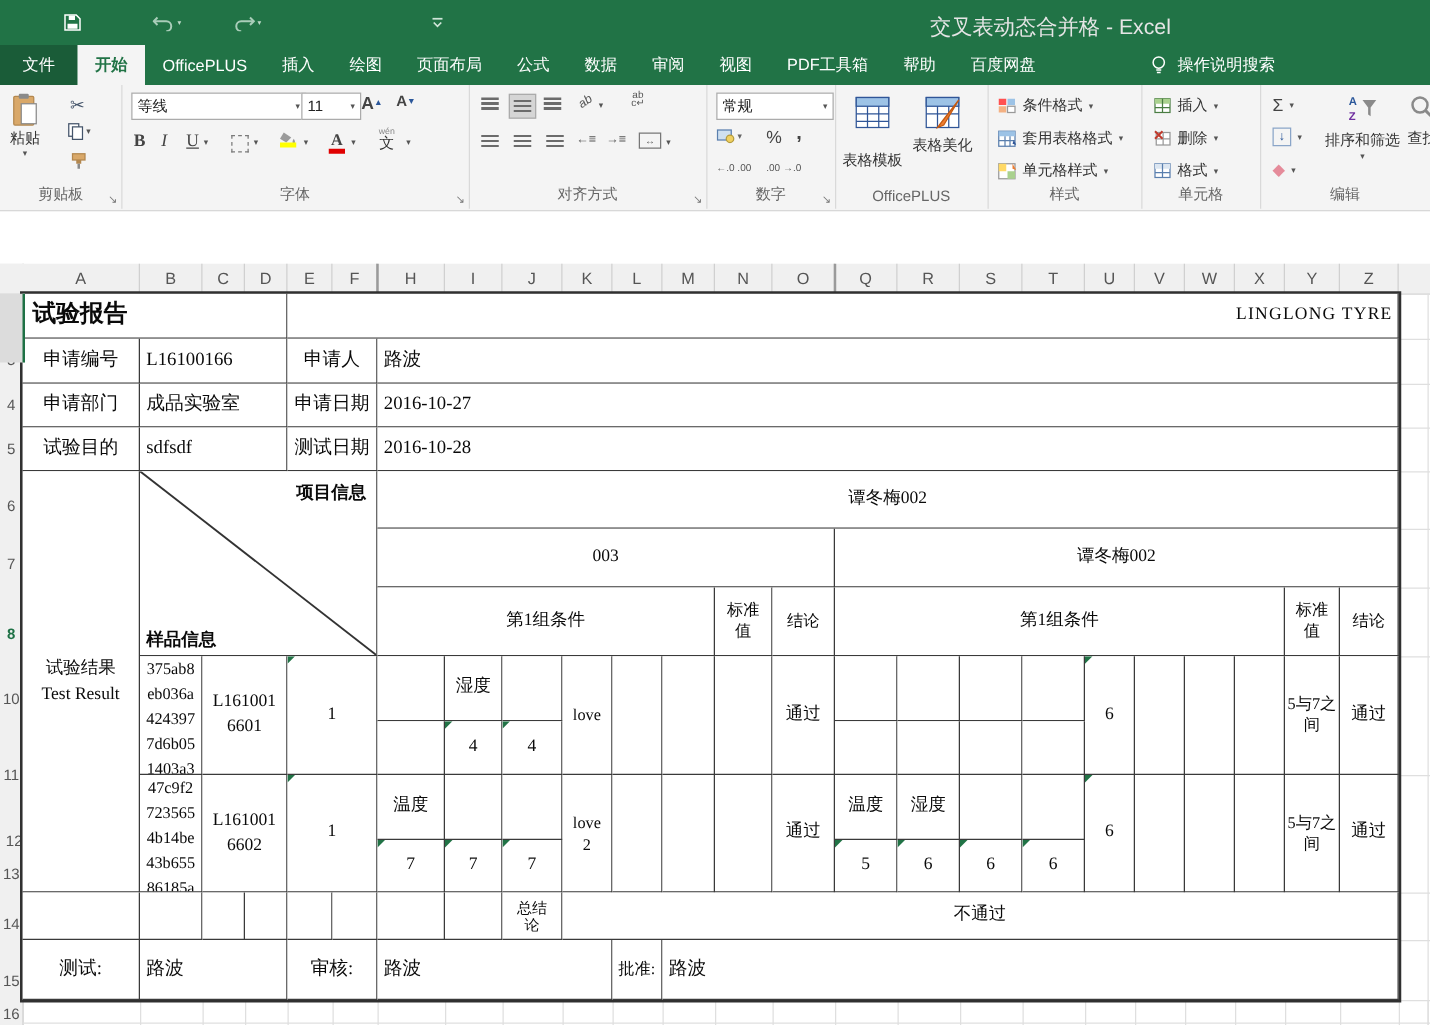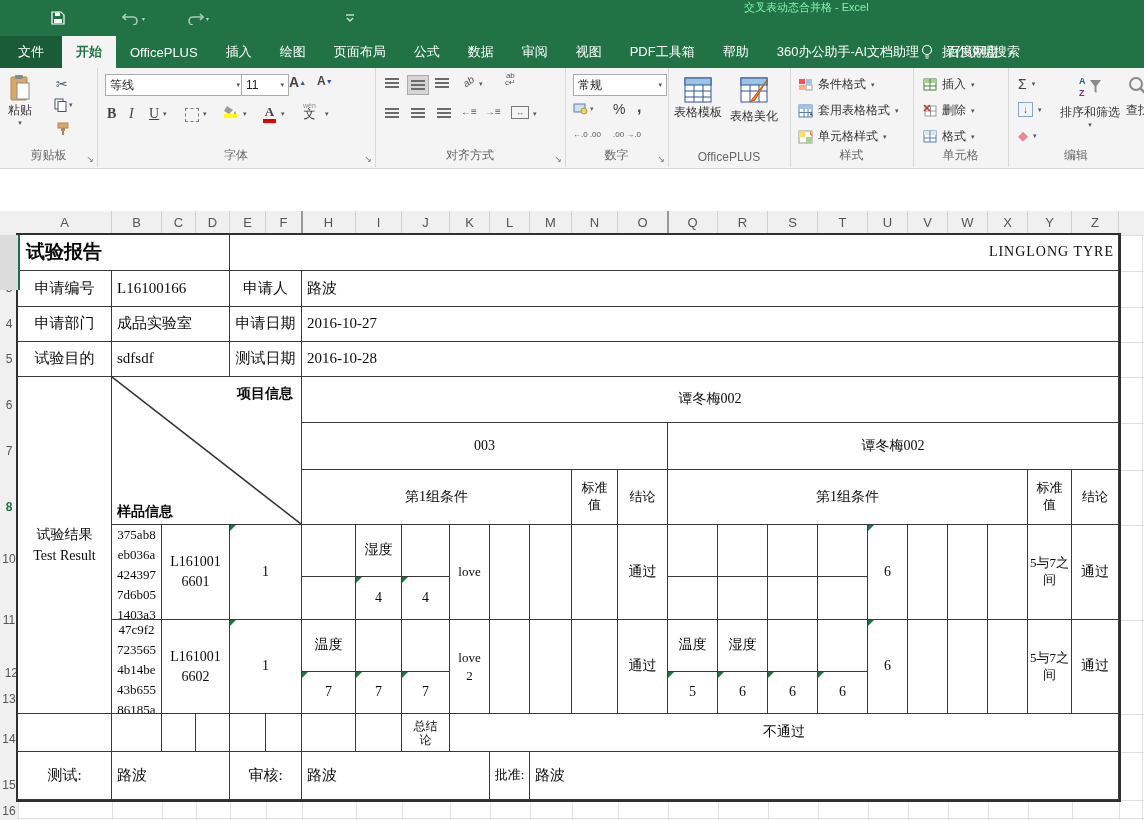--- a/index.html
+++ b/index.html
@@ -4,21 +4,21 @@
 <style>
   html,body{margin:0;padding:0;background:#fff;}
   #app{position:relative;width:1144px;height:820px;overflow:hidden;background:#fff;
        font-family:"Liberation Sans","DejaVu Sans",sans-serif;-webkit-font-smoothing:antialiased;}
   .abs{position:absolute;}
   
   #titlebar{position:absolute;left:0;top:0;width:1144px;height:36px;background:#217346;color:#fff;}
   .qat{position:absolute;top:7px;height:22px;display:flex;align-items:center;color:#cfe5d8;}
   .qat svg{display:block;}
   .qat .drop{font-size:6px;color:#bcd8c8;margin-left:2px;}
-  #win-title{position:absolute;left:744px;top:0;font-size:11px;color:#86efac;white-space:nowrap;}
+  #win-title{position:absolute;left:744px;top:10px;font-size:17px;color:#e5e5e5;white-space:nowrap;}
   
   #tabbar{position:absolute;left:0;top:36px;width:1144px;height:32px;background:#217346;display:flex;align-items:stretch;}
   .rtab{display:flex;align-items:center;padding:0 14px;font-size:13px;color:#fff;white-space:nowrap;cursor:default;}
   .rtab.file{background:#1a5c38;padding:0 18px;}
   .rtab.active{background:#f4f4f4;color:#217346;font-weight:bold;}
   #tab-search{position:absolute;left:920px;top:36px;height:32px;display:flex;align-items:center;color:#fff;font-size:13px;gap:8px;}
   
   #ribbon{position:absolute;left:0;top:68px;width:1144px;height:100px;background:#f4f4f4;border-bottom:1px solid #d8d8d8;}
   .rgroup{position:absolute;top:0;height:99px;border-right:1px solid #d9d9d9;}
   .glabel{position:absolute;bottom:3px;left:0;right:0;text-align:center;font-size:12px;color:#666;}
@@ -106,21 +106,20 @@
     <div class="rtab">OfficePLUS</div>
     <div class="rtab">插入</div>
     <div class="rtab">绘图</div>
     <div class="rtab">页面布局</div>
     <div class="rtab">公式</div>
     <div class="rtab">数据</div>
     <div class="rtab">审阅</div>
     <div class="rtab">视图</div>
     <div class="rtab">PDF工具箱</div>
     <div class="rtab">帮助</div>
-    <div class="rtab">360办公助手-AI文档助理</div>
     <div class="rtab">百度网盘</div>
   </div>
   <div id="tab-search">
     <svg width="14" height="18" viewBox="0 0 14 18">
         <circle cx="7" cy="7" r="4.5" fill="none" stroke="#fff" stroke-width="1.2"></circle>
         <path d="M5 13h4M5.5 15h3" stroke="#fff" stroke-width="1.2"></path>
       </svg>
     <span>操作说明搜索</span>
   </div>
 
@@ -248,21 +247,21 @@
       <div class="launcher">↘</div>
     </div>
 
     <div class="rgroup" style="left:668px;width:122px">
       <div class="bigbtn" style="left:6px;top:8px">
         <svg width="30" height="28" viewBox="0 0 30 28">
             <rect x="2" y="2" width="26" height="24" fill="#fff" stroke="#2f5597"></rect>
             <rect x="2" y="2" width="26" height="7" fill="#9dc3e6" stroke="#2f5597"></rect>
             <path d="M2 15h26M2 21h26M11 9v17M20 9v17" stroke="#2f5597" stroke-width="1"></path>
           </svg>
-        <span style="margin-top:0">表格模板</span>
+        <span style="margin-top:16px">表格模板</span>
       </div>
       <div class="bigbtn" style="left:62px;top:8px">
         <svg width="30" height="28" viewBox="0 0 30 28">
             <rect x="2" y="2" width="26" height="24" fill="#fff" stroke="#2f5597"></rect>
             <rect x="2" y="2" width="26" height="7" fill="#9dc3e6" stroke="#2f5597"></rect>
             <path d="M2 15h26M11 9v17M20 9v17" stroke="#2f5597" stroke-width="1"></path>
             <path d="M28 4 L14 22 l-3 4 5-2 z" fill="#ed7d31" stroke="#c55a11"></path>
           </svg>
         <span style="margin-top:4px">表格美化</span>
       </div>

